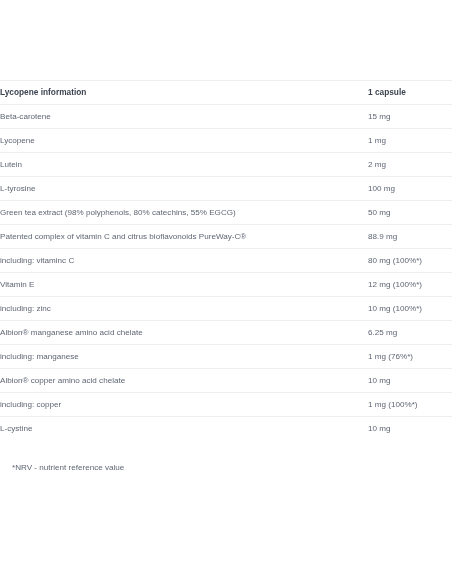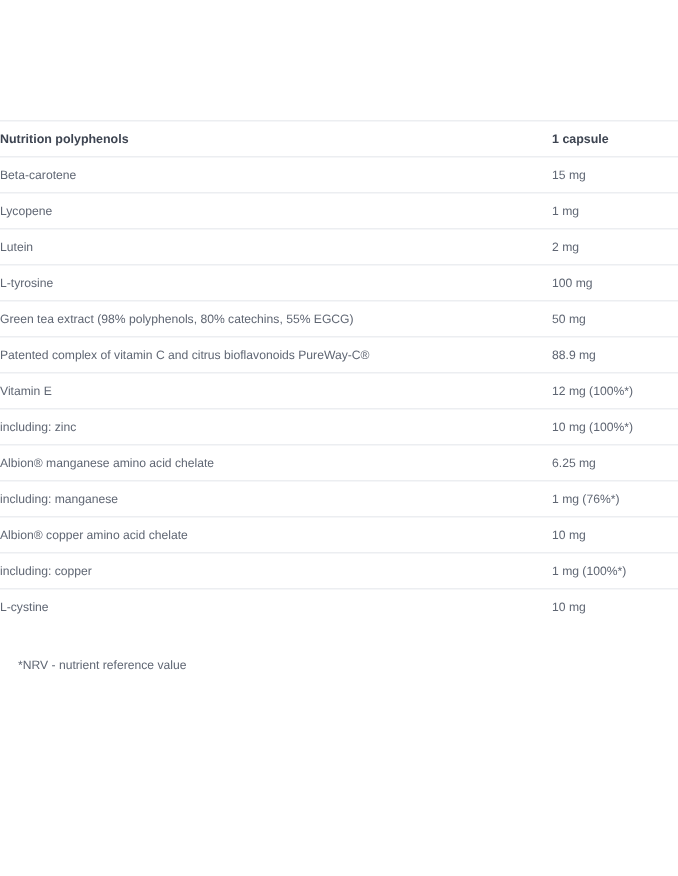--- a/index.html
+++ b/index.html
@@ -72,21 +72,21 @@
 
 <div class="page">
 
   <table class="nutrition">
     <colgroup>
       <col class="name">
       <col class="value">
     </colgroup>
     <thead>
       <tr>
-        <th class="cell-name">Nutrition polyphenols</th>
+        <th class="cell-name">Lycopene information</th>
         <th class="cell-value">1 capsule</th>
       </tr>
     </thead>
     <tbody id="table-body">
         <tr>
           <td class="cell-name">Beta-carotene</td>
           <td class="cell-value">15 mg</td>
         </tr>
         <tr>
           <td class="cell-name">Lycopene</td>
@@ -100,20 +100,24 @@
           <td class="cell-name">L-tyrosine</td>
           <td class="cell-value">100 mg</td>
         </tr>
         <tr>
           <td class="cell-name">Green tea extract (98% polyphenols, 80% catechins, 55% EGCG)</td>
           <td class="cell-value">50 mg</td>
         </tr>
         <tr>
           <td class="cell-name">Patented complex of vitamin C and citrus bioflavonoids PureWay-C®</td>
           <td class="cell-value">88.9 mg</td>
+        </tr>
+        <tr>
+          <td class="cell-name">including: vitaminc C</td>
+          <td class="cell-value">80 mg (100%*)</td>
         </tr>
         <tr>
           <td class="cell-name">Vitamin E</td>
           <td class="cell-value">12 mg (100%*)</td>
         </tr>
         <tr>
           <td class="cell-name">including: zinc</td>
           <td class="cell-value">10 mg (100%*)</td>
         </tr>
         <tr>

